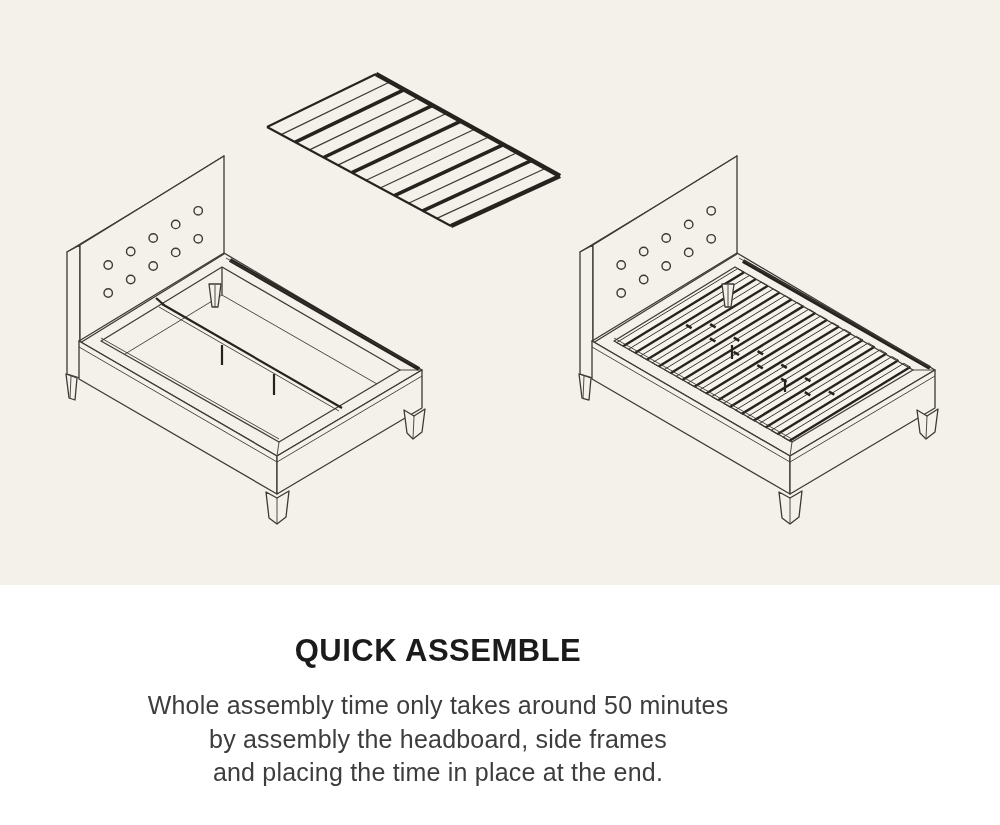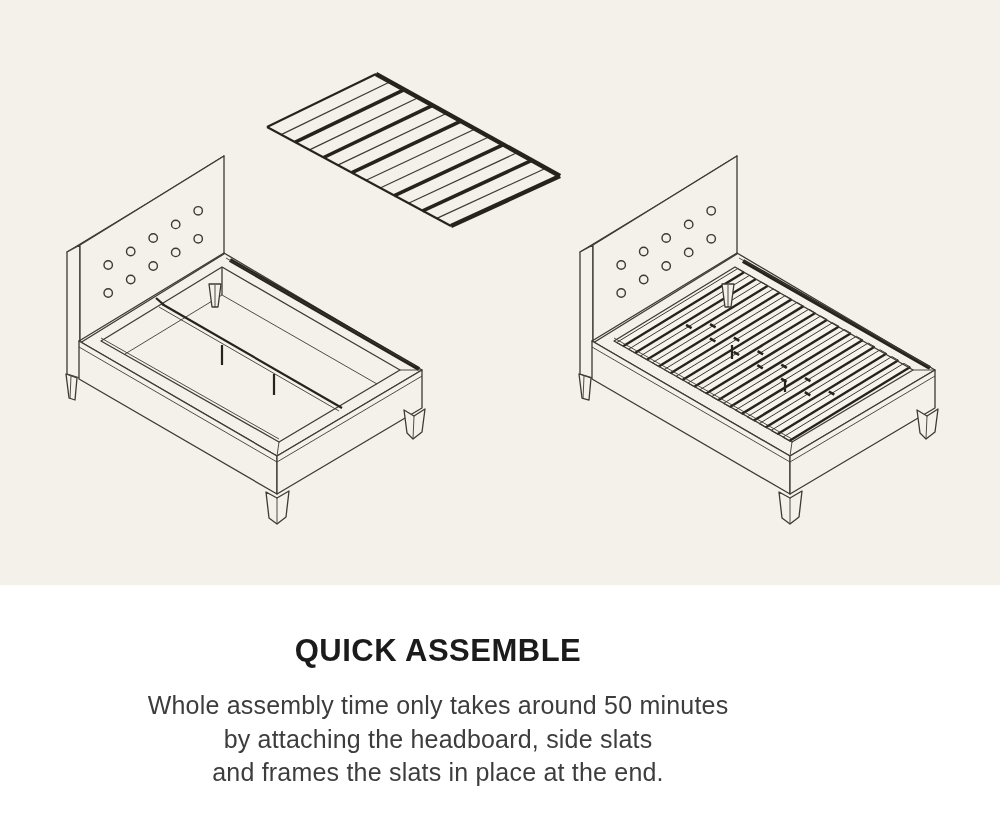--- a/index.html
+++ b/index.html
@@ -215,16 +215,16 @@
         <path class="ln thin" d="M584,376 L583,399"></path>
       </g>
     </g>
   </svg>
 </div>
 
 <div class="copy">
   <h1>QUICK ASSEMBLE</h1>
   <p>
     <span>Whole assembly time only takes around 50 minutes</span>
-    <span>by attaching the headboard, side slats</span>
-    <span>and frames the slats in place at the end.</span>
+    <span>by assembly the headboard, side frames</span>
+    <span>and placing the time in place at the end.</span>
   </p>
 </div>
 
 </body></html>

